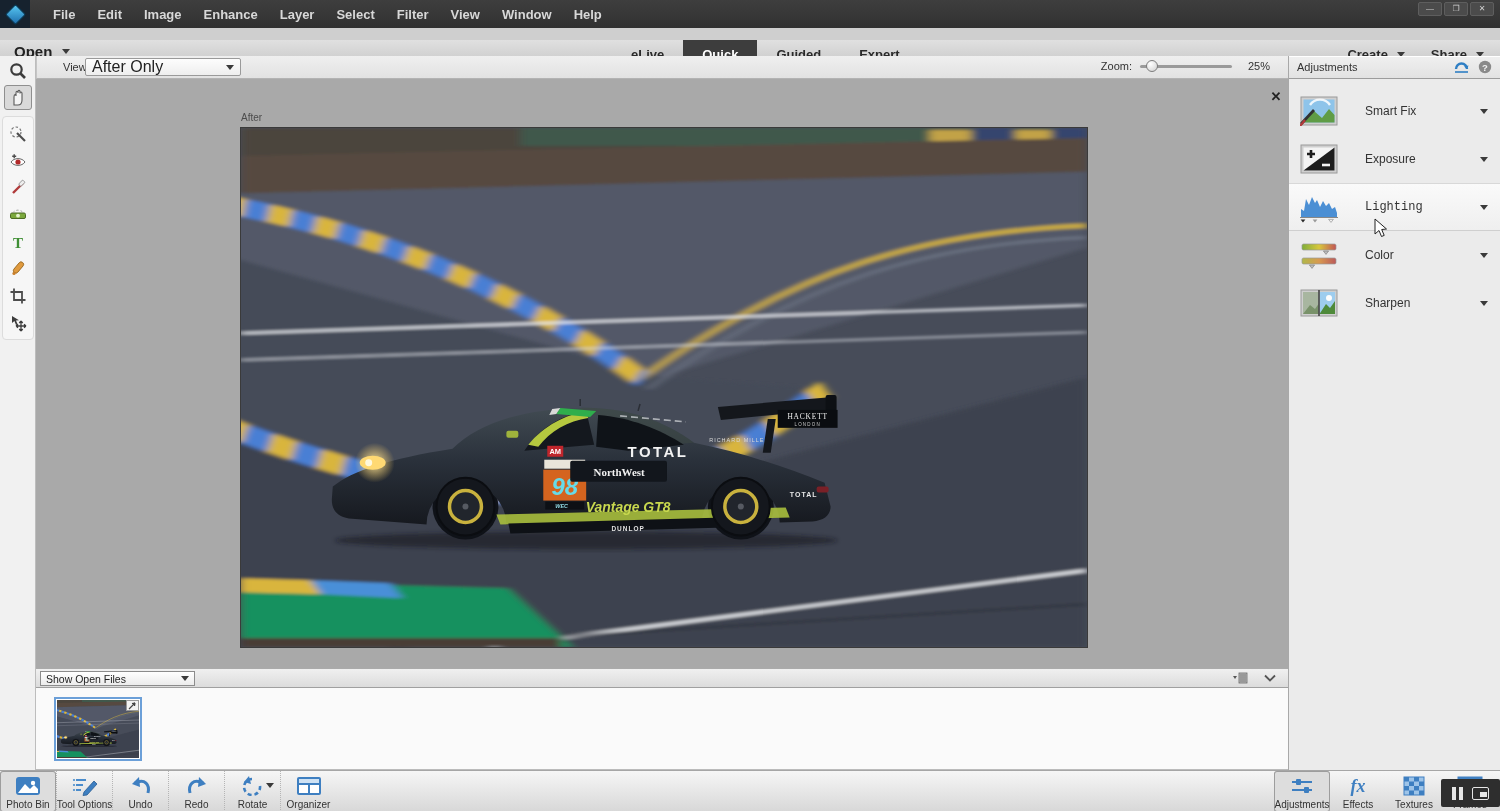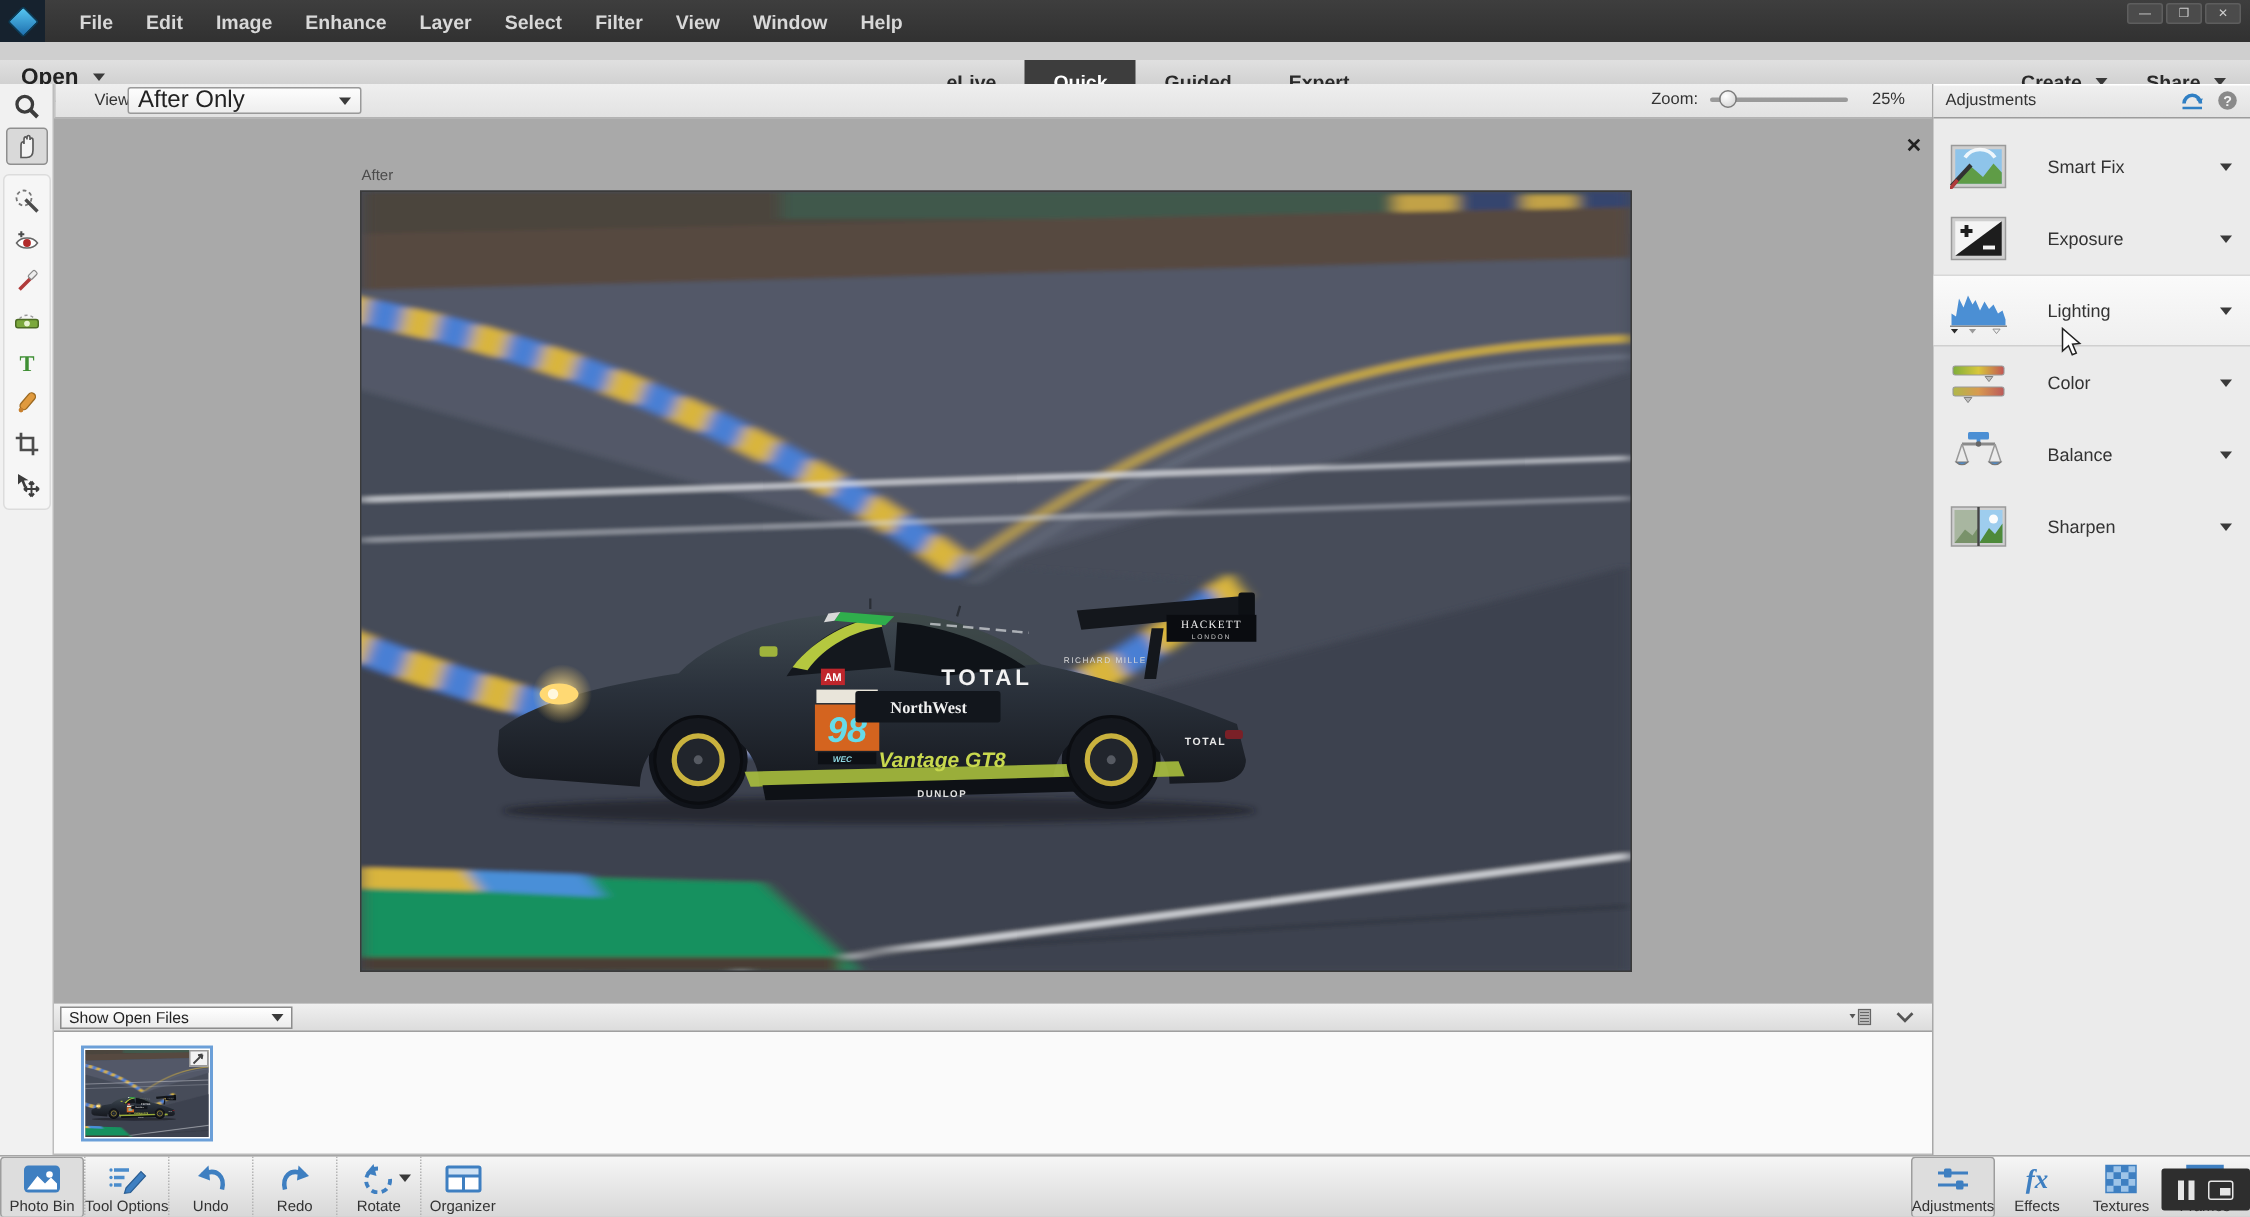--- a/index.html
+++ b/index.html
@@ -58,21 +58,21 @@
   .canvas-close { position:absolute; left:1232px; top:10px; font-size:13px; font-weight:bold; color:#222; width:16px; text-align:center; }
 
   
   .rightpanel { position:absolute; left:1288px; top:56px; width:212px; height:714px; background:#ebebeb; border-left:1px solid #a8a8a8; }
   .rp-header { height:23px; background:linear-gradient(#f0f0f0,#e2e2e2); border-bottom:1px solid #9c9c9c;
     box-shadow:0 1px 0 #fff inset; display:flex; align-items:center; padding:0 8px; }
   .rp-title { font-size:11px; color:#333; flex:1; }
   .rp-header-icons { display:flex; gap:8px; align-items:center; }
   .adj-rows { margin-top:8px; }
   .adj-row { height:48px; display:flex; align-items:center; padding:0 10px; position:relative; }
-  .adj-row.hover { background:linear-gradient(#fafafa,#efefef); border-top:1px solid #d8d8d8; border-bottom:1px solid #cfcfcf; }
+  .adj-row.hover { background:linear-gradient(#fafafa,#efefef); border-top:1px solid #d8d8d8; border-bottom:1px solid #cfcfcf;font-family:Liberation Mono, monospace; }
   .adj-icon { width:40px; height:34px; display:flex; align-items:center; justify-content:center; }
   .adj-label { font-size:12px; color:#333; margin-left:26px; flex:1; }
   .adj-caret { margin-right:2px; }
 
   
   .binbar { position:absolute; left:36px; top:668px; width:1252px; height:20px;
     background:linear-gradient(#f0f0f0,#dcdcdc); border-top:1px solid #aaa; border-bottom:1px solid #a0a0a0; }
   .binbar-dd { position:absolute; left:4px; top:2px; width:155px; height:15px; background:linear-gradient(#fff,#ececec);
     border:1px solid #8c8c8c; font-size:10.5px; color:#222; display:flex; align-items:center; justify-content:space-between; padding:0 5px;text-align:right; }
   .binbar-icons { position:absolute; right:12px; top:3px; display:flex; gap:16px; align-items:center; }
@@ -436,36 +436,20 @@
             <path d="M26,11 l2.6,3.4 l-5.2,0 Z" fill="#bdbdbd" stroke="#777" stroke-width="0.6" transform="rotate(180 26 12.7)"></path>
             <rect x="2" y="18" width="34" height="6" rx="1.5" fill="url(#cg2)" stroke="#999" stroke-width="0.7"></rect>
             <path d="M12,25 l2.6,3.4 l-5.2,0 Z" fill="#bdbdbd" stroke="#777" stroke-width="0.6" transform="rotate(180 12 26.7)"></path>
           </svg>
         </div>
         <span class="adj-label">Color</span>
         <span class="caret adj-caret"></span>
       </div>
       <div class="adj-row">
         <div class="adj-icon">
-          <svg width="38" height="34">
-              <path d="M19,4 L19,10" stroke="#4b8fd4" stroke-width="2.5"></path>
-              <rect x="12" y="2" width="14" height="5" rx="1" fill="#4b8fd4"></rect>
-              <path d="M8,10 L30,10" stroke="#8a8a8a" stroke-width="2"></path>
-              <path d="M8,10 L4,22 M8,10 L12,22" stroke="#999" stroke-width="1"></path>
-              <path d="M30,10 L26,22 M30,10 L34,22" stroke="#999" stroke-width="1"></path>
-              <path d="M4,22 A5.5,5.5 0 0 0 12,22 Z" fill="#4b8fd4" stroke="#777" stroke-width="0.8"></path>
-              <path d="M26,22 A5.5,5.5 0 0 0 34,22 Z" fill="#4b8fd4" stroke="#777" stroke-width="0.8"></path>
-              <circle cx="19" cy="10" r="1.8" fill="#666"></circle>
-            </svg>
-        </div>
-        <span class="adj-label">Balance</span>
-        <span class="caret adj-caret"></span>
-      </div>
-      <div class="adj-row">
-        <div class="adj-icon">
           <svg width="38" height="30">
               <rect x="1" y="2" width="36" height="26" fill="#cfcfcf" stroke="#9a9a9a"></rect>
               <rect x="3" y="4" width="15.5" height="22" fill="#a8b6a0"></rect>
               <path d="M3,26 L10,17 L15,21 L18.5,16 L18.5,26 Z" fill="#6d8a5c" opacity="0.8"></path>
               <rect x="19.5" y="4" width="15.5" height="22" fill="#9ecdee"></rect>
               <circle cx="29" cy="10" r="3" fill="#fdfdfd"></circle>
               <path d="M19.5,26 L26,16 L30,20 L35,13 L35,26 Z" fill="#4e8a3a"></path>
               <line x1="19" y1="2" x2="19" y2="28" stroke="#444" stroke-width="1.6"></line>
             </svg>
         </div>

